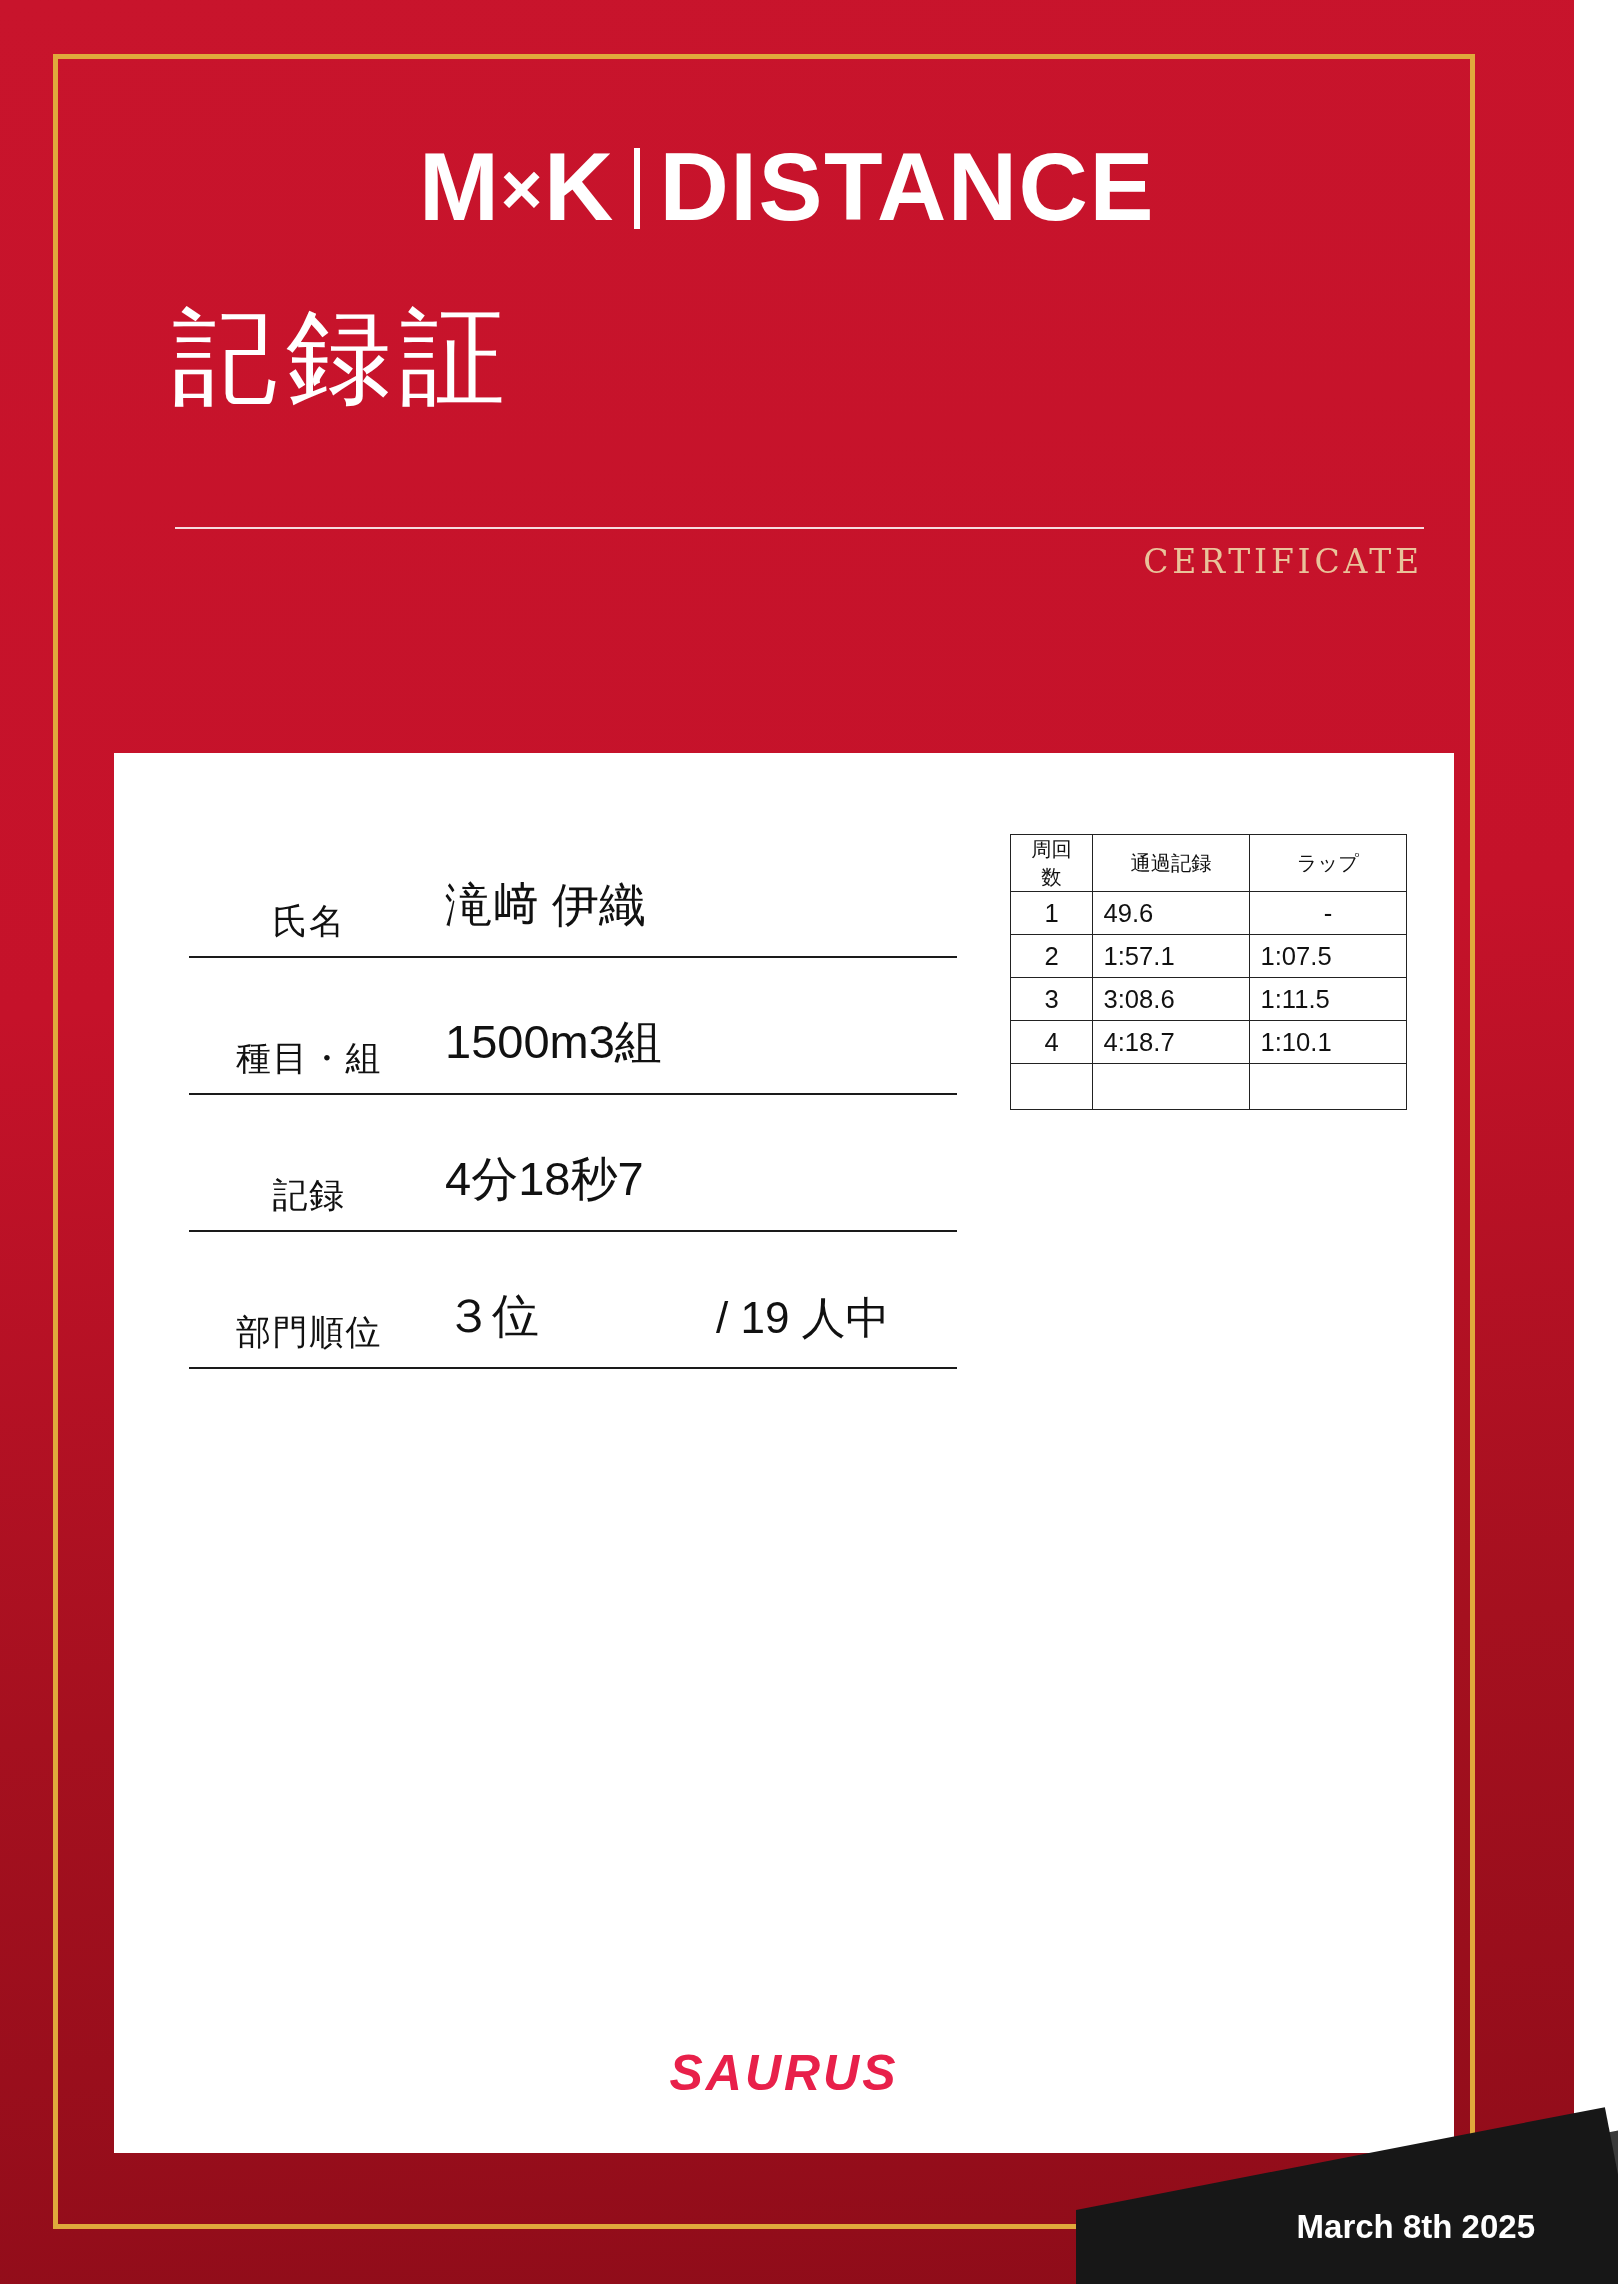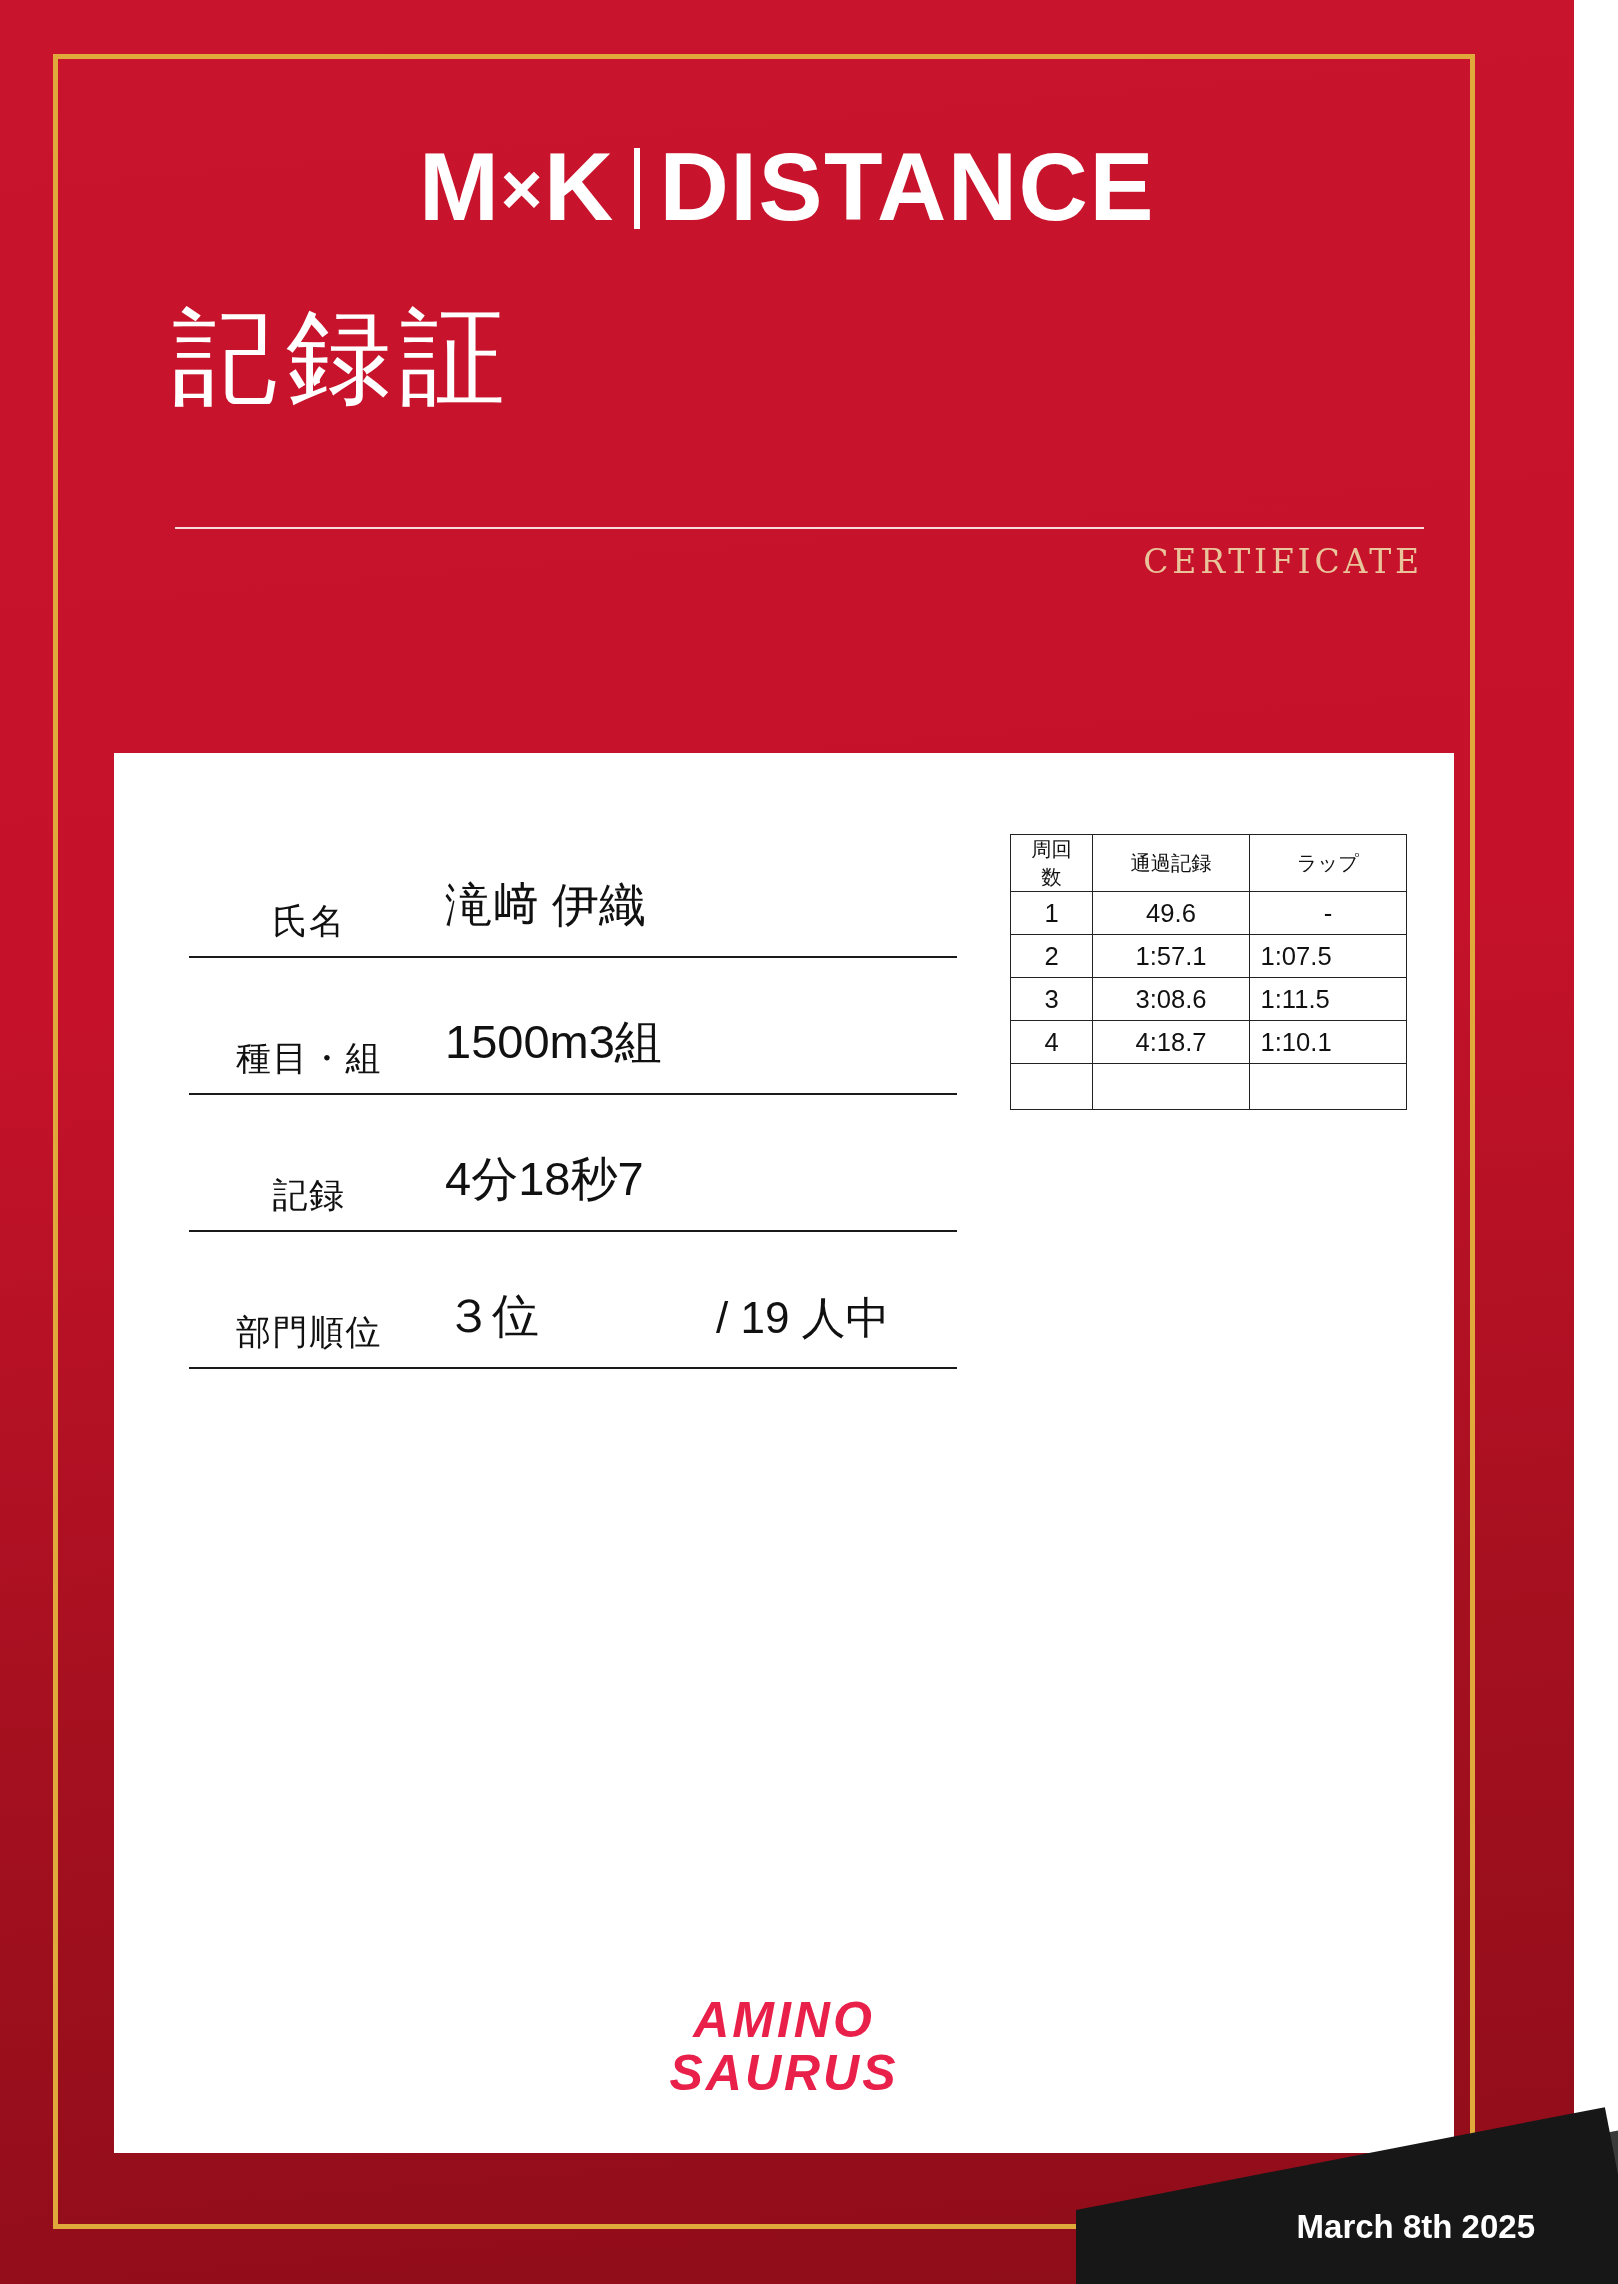--- a/index.html
+++ b/index.html
@@ -172,21 +172,21 @@
   .lap-table th {
     font-size: 20.3px;
     text-align: center;
   }
   .lap-table td.col-lapno {
     width: 60px;
     text-align: center;
   }
   .lap-table td.col-split {
     width: 135px;
-    text-align: center;
+    text-align: left;
   }
   .lap-table td.col-lap {
     width: 135px;
     text-align: left;
   }
   .lap-table td.col-split.dash, .lap-table td.col-lap.dash {
     text-align: center;
   }
   .lap-table tr.empty td {
     height: 45px;
@@ -335,21 +335,20 @@
         </tr>
         <tr class="empty">
           <td class="col-lapno"></td>
           <td class="col-split"></td>
           <td class="col-lap"></td>
         </tr>
       </tbody>
     </table>
 
     <div class="sponsor">
-      <div class="l1">AMINO</div>
       <div class="l2">SAURUS</div>
     </div>
 
   </div>
 
   <div class="corner">
     <div class="slab-grey"></div>
     <div class="slab-dark"></div>
   </div>
   <div class="date">March 8th 2025</div>

